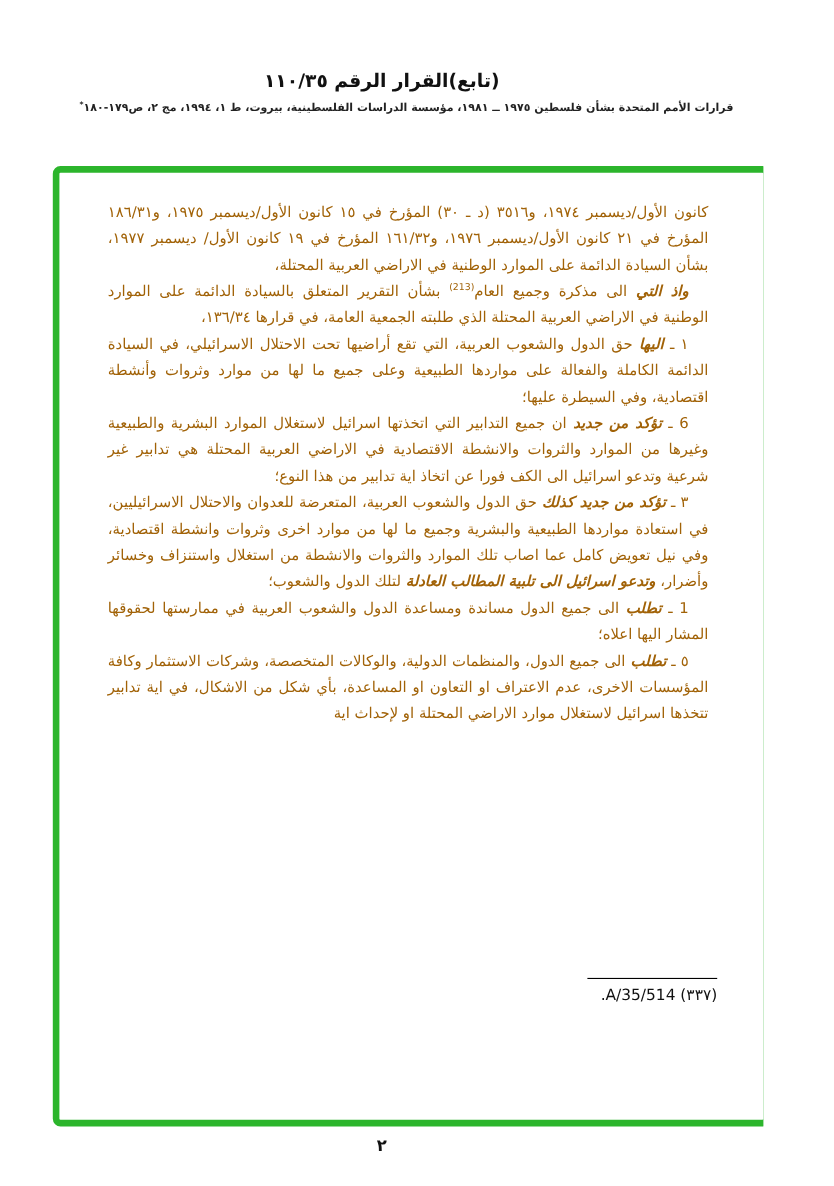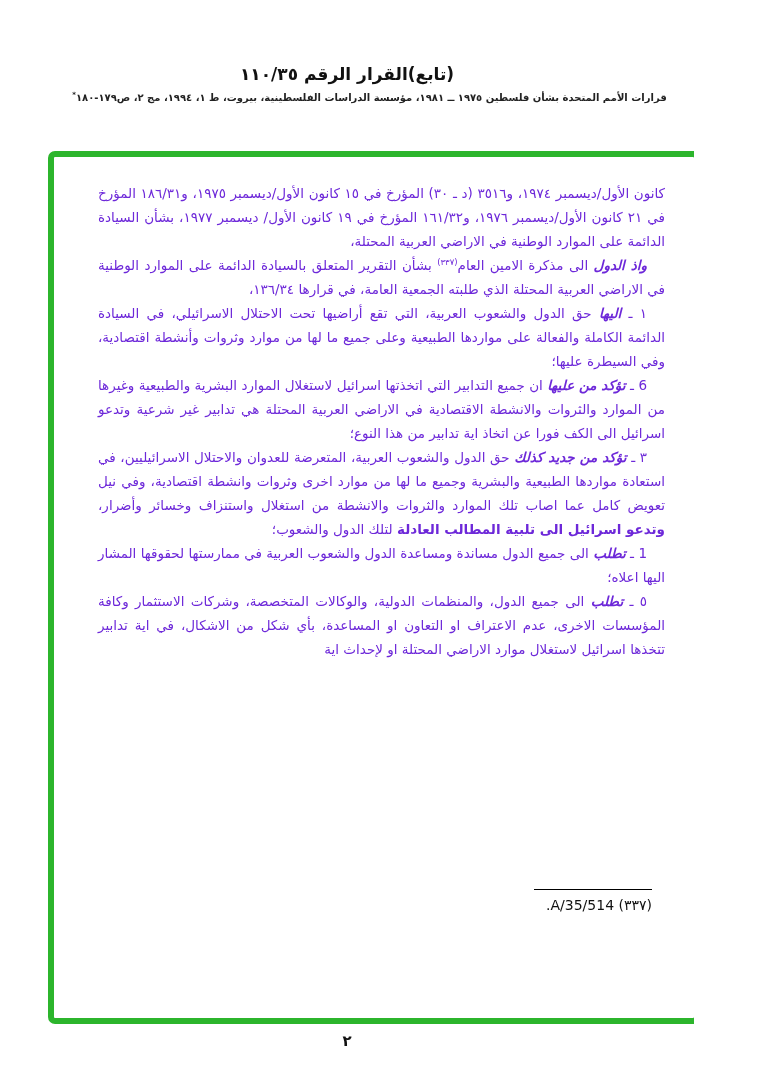--- a/index.html
+++ b/index.html
@@ -47,40 +47,41 @@
     width: 652px;
     height: 873px;
     border: 6px solid #2cb52c;
     border-radius: 7px;
     box-sizing: border-box;
     background: #ffffff;
   }
   .content {
     position: absolute;
     top: 24px;
-    right: 29px;
+    right: 50px;
     left: 44px;
     direction: rtl;
     text-align: justify;
     font-size: 13.5px;
     line-height: 24px;
-    color: #6d28d9;
+    color: #a16207;
   }
   .para {
     margin: 0;
   }
   .para.indent {
     text-indent: 18px;
   }
   .lead {
     font-weight: bold;
     font-style: italic;
   }
   .emph {
     font-weight: bold;
+    font-style: italic;
   }
   .num {
     font-weight: normal;
   }
   sup.ref {
     font-size: 8.5px;
     vertical-align: super;
     line-height: 0;
   }
   .footnote {
@@ -121,34 +122,34 @@
     <div class="source"><span>قرارات الأمم المتحدة بشأن فلسطين ١٩٧٥ ــ ١٩٨١، مؤسسة الدراسات الفلسطينية، بيروت، ط ١، ١٩٩٤، مج ٢، ص١٧٩-١٨٠</span><sup>*</sup></div>
   </div>
 
   <div class="frame">
 
     <div class="content">
 
       <p class="para"><span>كانون الأول/ديسمبر ١٩٧٤، و٣٥١٦ (د ـ ٣٠) المؤرخ في ١٥ كانون الأول/ديسمبر ١٩٧٥، و١٨٦/٣١ المؤرخ في ٢١ كانون الأول/ديسمبر ١٩٧٦، و١٦١/٣٢ المؤرخ في ١٩ كانون الأول/ ديسمبر ١٩٧٧، بشأن السيادة الدائمة على الموارد الوطنية في الاراضي العربية المحتلة،</span></p>
 
       <p class="para indent">
-        <span class="lead">واذ الدول</span>
-        <span>الى مذكرة الامين العام</span><sup class="ref">(٣٣٧)</sup>
+        <span class="lead">واذ التي</span>
+        <span>الى مذكرة وجميع العام</span><sup class="ref">(213)</sup>
         <span>بشأن التقرير المتعلق بالسيادة الدائمة على الموارد الوطنية في الاراضي العربية المحتلة الذي طلبته الجمعية العامة، في قرارها ١٣٦/٣٤،</span>
       </p>
 
       <p class="para indent">
         <span class="num">١ ـ</span>
         <span class="lead">اليها</span>
         <span>حق الدول والشعوب العربية، التي تقع أراضيها تحت الاحتلال الاسرائيلي، في السيادة الدائمة الكاملة والفعالة على مواردها الطبيعية وعلى جميع ما لها من موارد وثروات وأنشطة اقتصادية، وفي السيطرة عليها؛</span>
       </p>
 
       <p class="para indent">
         <span class="num">6 ـ</span>
-        <span class="lead">تؤكد من عليها</span>
+        <span class="lead">تؤكد من جديد</span>
         <span>ان جميع التدابير التي اتخذتها اسرائيل لاستغلال الموارد البشرية والطبيعية وغيرها من الموارد والثروات والانشطة الاقتصادية في الاراضي العربية المحتلة هي تدابير غير شرعية وتدعو اسرائيل الى الكف فورا عن اتخاذ اية تدابير من هذا النوع؛</span>
       </p>
 
       <p class="para indent">
         <span class="num">٣ ـ</span>
         <span class="lead">تؤكد من جديد كذلك</span>
         <span>حق الدول والشعوب العربية، المتعرضة للعدوان والاحتلال الاسرائيليين، في استعادة مواردها الطبيعية والبشرية وجميع ما لها من موارد اخرى وثروات وانشطة اقتصادية، وفي نيل تعويض كامل عما اصاب تلك الموارد والثروات والانشطة من استغلال واستنزاف وخسائر وأضرار،</span>
         <span class="emph">وتدعو اسرائيل الى تلبية المطالب العادلة</span>
         <span>لتلك الدول والشعوب؛</span>
       </p>

